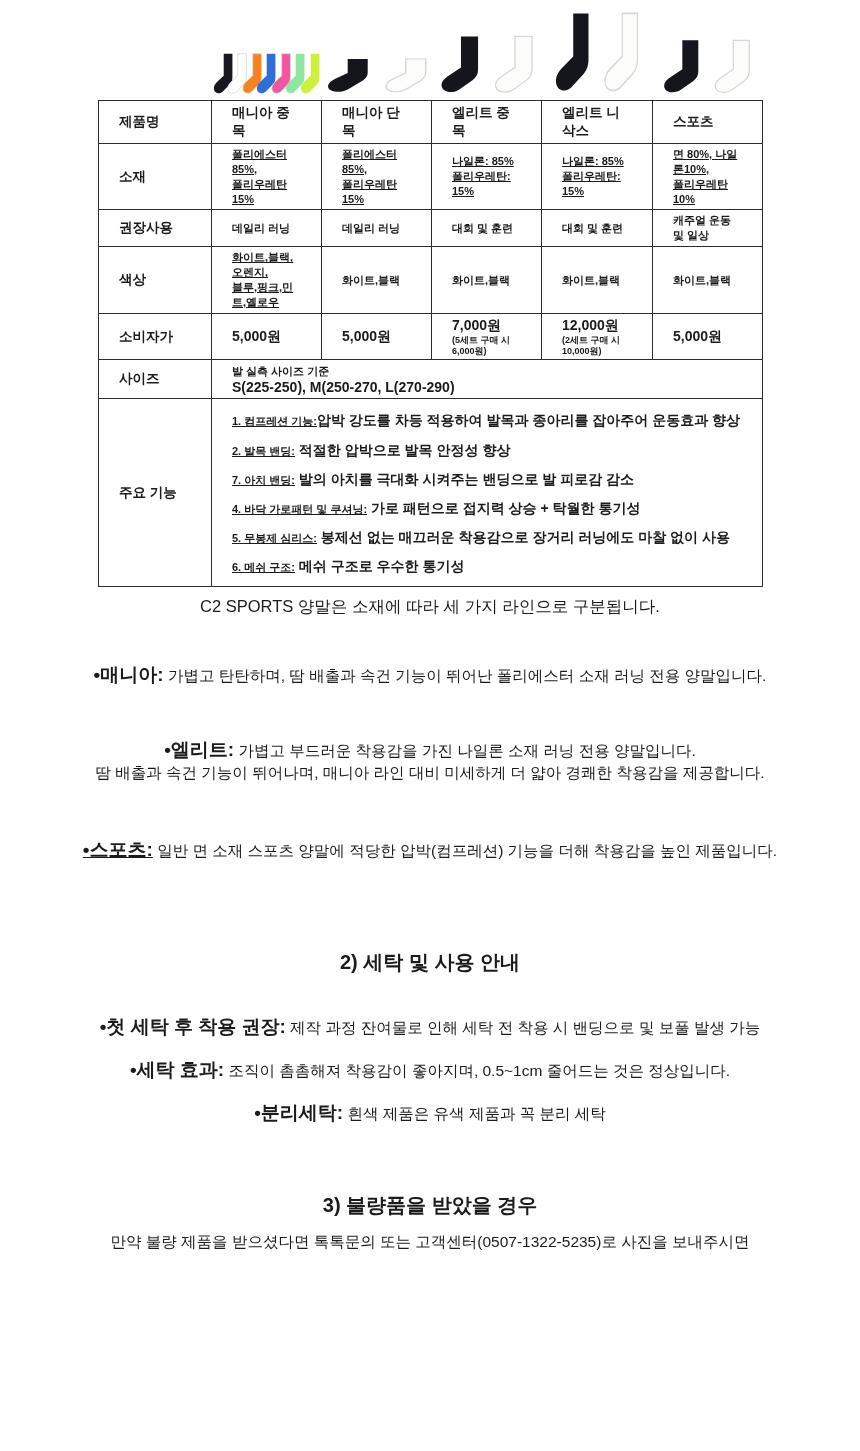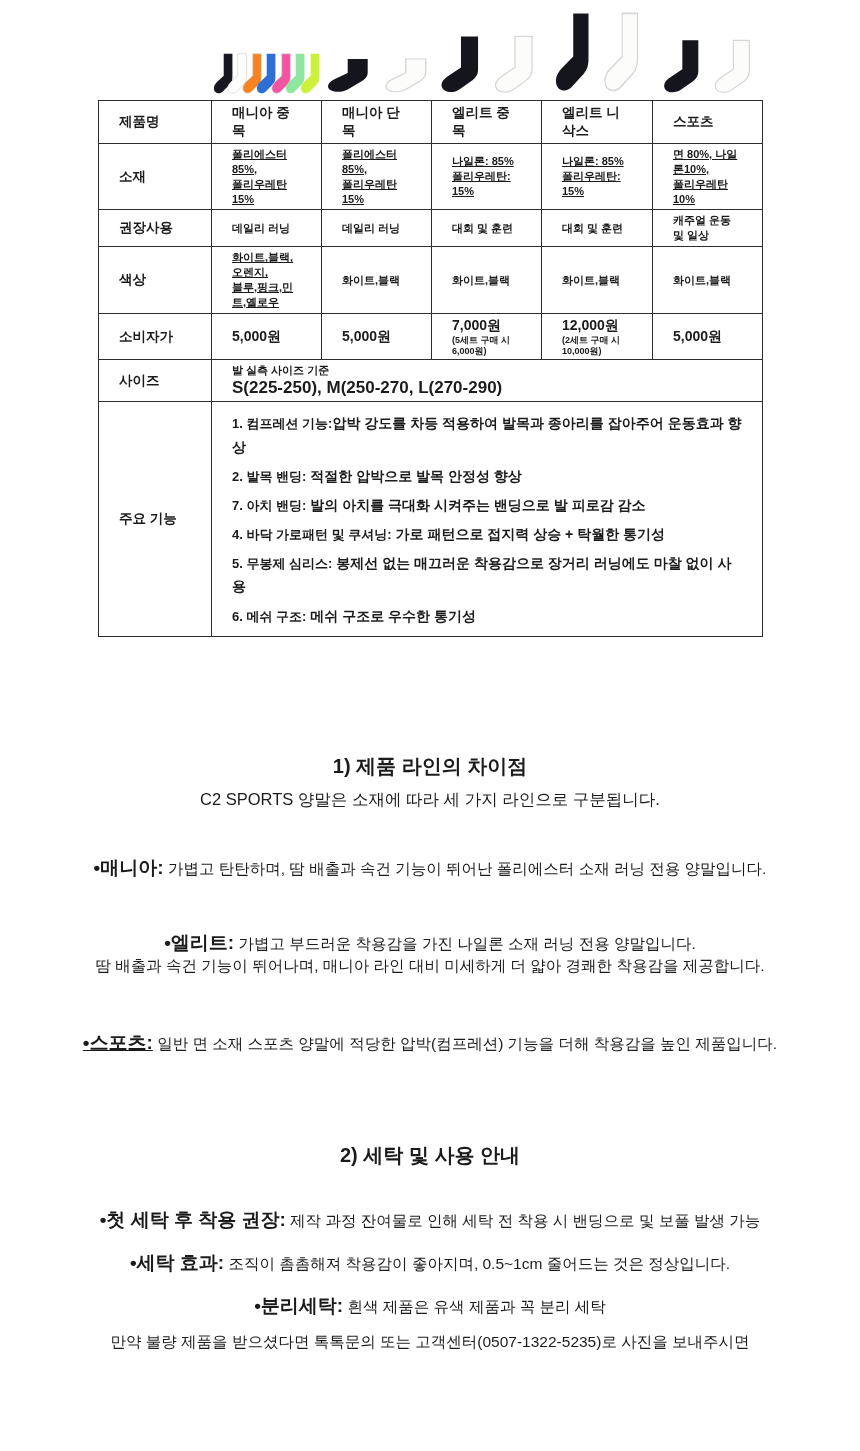--- a/index.html
+++ b/index.html
@@ -38,27 +38,27 @@
     text-align:left;vertical-align:middle;
     padding:3px 20px;
   }
   th.hdr{font-size:13.5px;height:27px;}
   td.lbl{font-size:13.5px;}
   td.cell{font-size:11px;}
   .pre{white-space:pre-line;font-size:10.5px;line-height:1.35;text-decoration:underline;}
   .p-main{font-size:14px;}
   .p-note{font-size:9px;line-height:1.2;}
   .size1{font-size:11px;}
-  .size2{font-size:17px;}
+  .size2{font-size:14px;}
   td.country{font-size:23px;height:33px;letter-spacing:1px;}
   td.features{
     text-align:left;padding:9px 12px 9px 14px;
   }
   .feat{margin:6px 0;line-height:1.45;}
-  .ft{font-size:13px;}
+  .ft{font-size:11px;text-decoration:underline;}
   .fd{font-size:14px;font-weight:bold;}
   tr.r-mat td{height:38px;}
   tr.r-use td{height:26px;}
   tr.r-col td{height:33px;}
   tr.r-price td{height:30px;}
   tr.r-size td{height:32px;}
 
   
   .section{text-align:center;width:820px;margin:0 auto;}
   .sec-heading{font-size:20px;font-weight:bold;}
@@ -228,33 +228,33 @@
         <div class="feat"><span class="ft">7. 아치 밴딩:</span><span class="fd"> 발의 아치를 극대화 시켜주는 밴딩으로 발 피로감 감소</span></div>
         <div class="feat"><span class="ft">4. 바닥 가로패턴 및 쿠셔닝:</span><span class="fd"> 가로 패턴으로 접지력 상승 + 탁월한 통기성</span></div>
         <div class="feat"><span class="ft">5. 무봉제 심리스:</span><span class="fd"> 봉제선 없는 매끄러운 착용감으로 장거리 러닝에도 마찰 없이 사용</span></div>
         <div class="feat"><span class="ft">6. 메쉬 구조:</span><span class="fd"> 메쉬 구조로 우수한 통기성</span></div>
       </td>
     </tr>
   </tbody>
     </table>
 
   <div class="section">
-    <div class="sec-heading h1-m">1) 제품 라인의 차이점</div>
     <div class="sec-sub">C2 SPORTS 양말은 소재에 따라 세 가지 라인으로 구분됩니다.</div>
     <div class="mt-mania"><span class="b-label">•매니아:</span><span class="b-text"> 가볍고 탄탄하며, 땀 배출과 속건 기능이 뛰어난 폴리에스터 소재 러닝 전용 양말입니다.</span></div>
     <div class="mt-elite"><span class="b-label">•엘리트:</span><span class="b-text"> 가볍고 부드러운 착용감을 가진 나일론 소재 러닝 전용 양말입니다.</span></div>
     <div class="b-cont">땀 배출과 속건 기능이 뛰어나며, 매니아 라인 대비 미세하게 더 얇아 경쾌한 착용감을 제공합니다.</div>
     <div class="mt-sports"><span class="b-label u">•스포츠:</span><span class="b-text"> 일반 면 소재 스포츠 양말에 적당한 압박(컴프레션) 기능을 더해 착용감을 높인 제품입니다.</span></div>
   </div>
 
   <div class="section">
     <div class="sec-heading h2-m">2) 세탁 및 사용 안내</div>
     <div class="mt-wash1"><span class="b-label">•첫 세탁 후 착용 권장:</span><span class="b-text"> 제작 과정 잔여물로 인해 세탁 전 착용 시 밴딩으로 및 보풀 발생 가능</span></div>
     <div class="mt-wash"><span class="b-label">•세탁 효과:</span><span class="b-text"> 조직이 촘촘해져 착용감이 좋아지며, 0.5~1cm 줄어드는 것은 정상입니다.</span></div>
     <div class="mt-wash"><span class="b-label">•분리세탁:</span><span class="b-text"> 흰색 제품은 유색 제품과 꼭 분리 세탁</span></div>
   </div>
 
   <div class="section">
+    <div class="sec-heading h3-m">3) 불량품을 받았을 경우</div>
     <div class="d-line mt-d">만약 불량 제품을 받으셨다면 톡톡문의 또는 고객센터(0507-1322-5235)로 사진을 보내주시면</div>
 
   </div>
 
 </div>
 
 </body></html>

